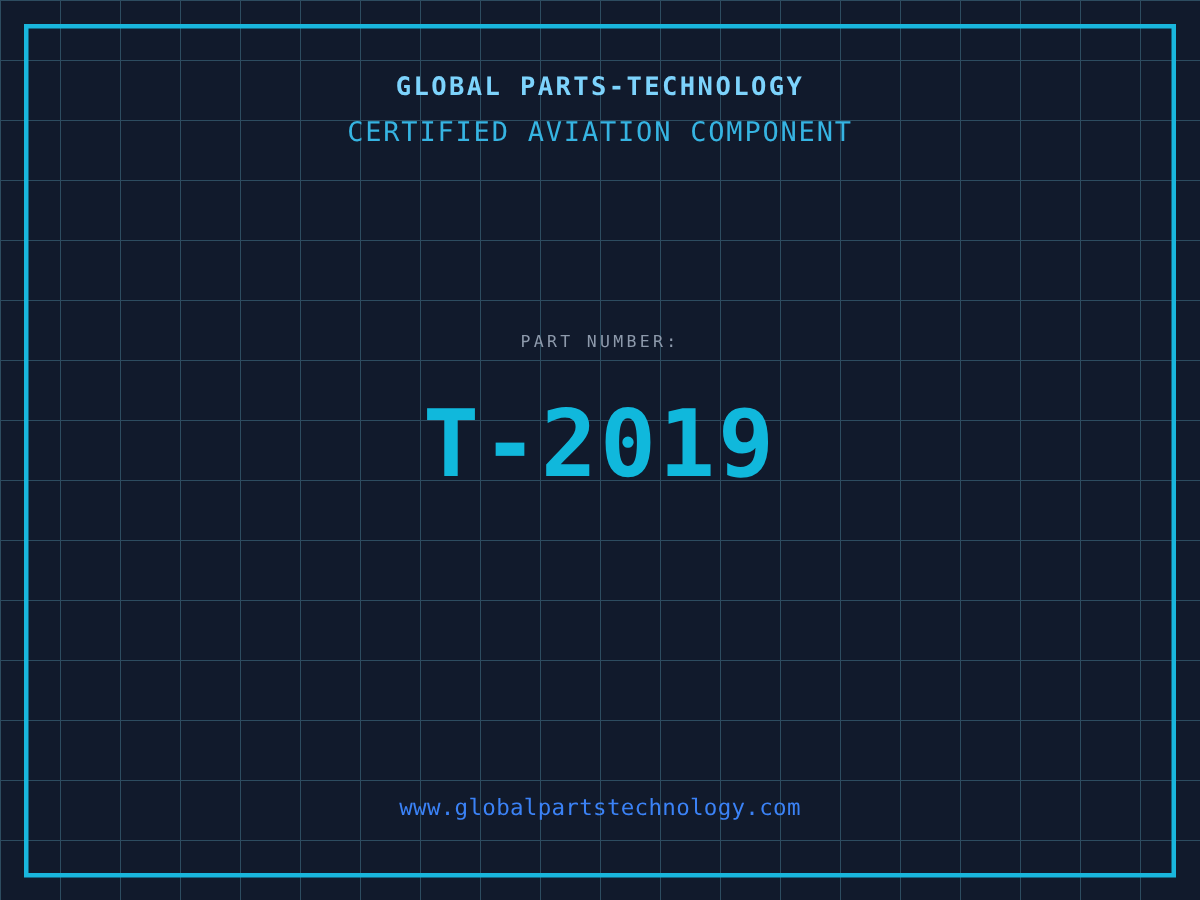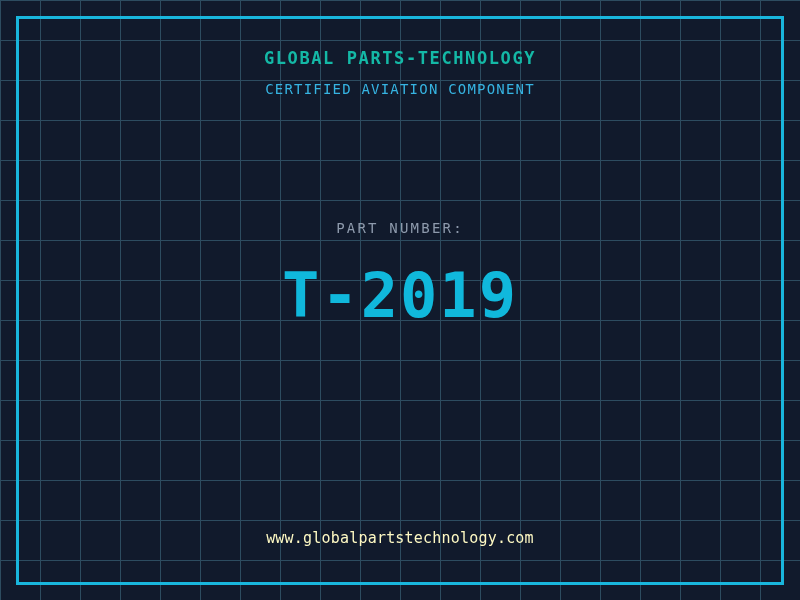--- a/index.html
+++ b/index.html
@@ -51,48 +51,48 @@
     position: absolute;
     inset: 0;
     text-align: center;
   }
 
   #company-title {
     position: absolute;
     top: 48px;
     left: 0;
     right: 0;
-    color: #14b8a6;
+    color: #7dd3fc;
     font-size: 17px;
     font-weight: bold;
     letter-spacing: 1.6px;
     line-height: 20px;
     white-space: nowrap;
   }
 
   #certification-subtitle {
     position: absolute;
     top: 80px;
     left: 0;
     right: 0;
     color: #36b4e2;
-    font-size: 14px;
+    font-size: 18px;
     font-weight: normal;
     letter-spacing: 1.2px;
     line-height: 18px;
     white-space: nowrap;
   }
 
   #part-number-label {
     position: absolute;
     top: 219px;
     left: 0;
     right: 0;
     color: #8e9aac;
-    font-size: 14px;
+    font-size: 11px;
     letter-spacing: 2.2px;
     line-height: 18px;
     white-space: nowrap;
   }
 
   #part-number-value {
     position: absolute;
     top: 258px;
     left: 0;
     right: 0;
@@ -102,21 +102,21 @@
     letter-spacing: 2px;
     line-height: 76px;
     white-space: nowrap;
   }
 
   #website-url {
     position: absolute;
     top: 529px;
     left: 0;
     right: 0;
-    color: #fef9c3;
+    color: #3b82f6;
     font-size: 15px;
     letter-spacing: 0.2px;
     line-height: 18px;
     white-space: nowrap;
   }
 </style>
 </head>
 <body>
 
 <div id="blueprint-card">

